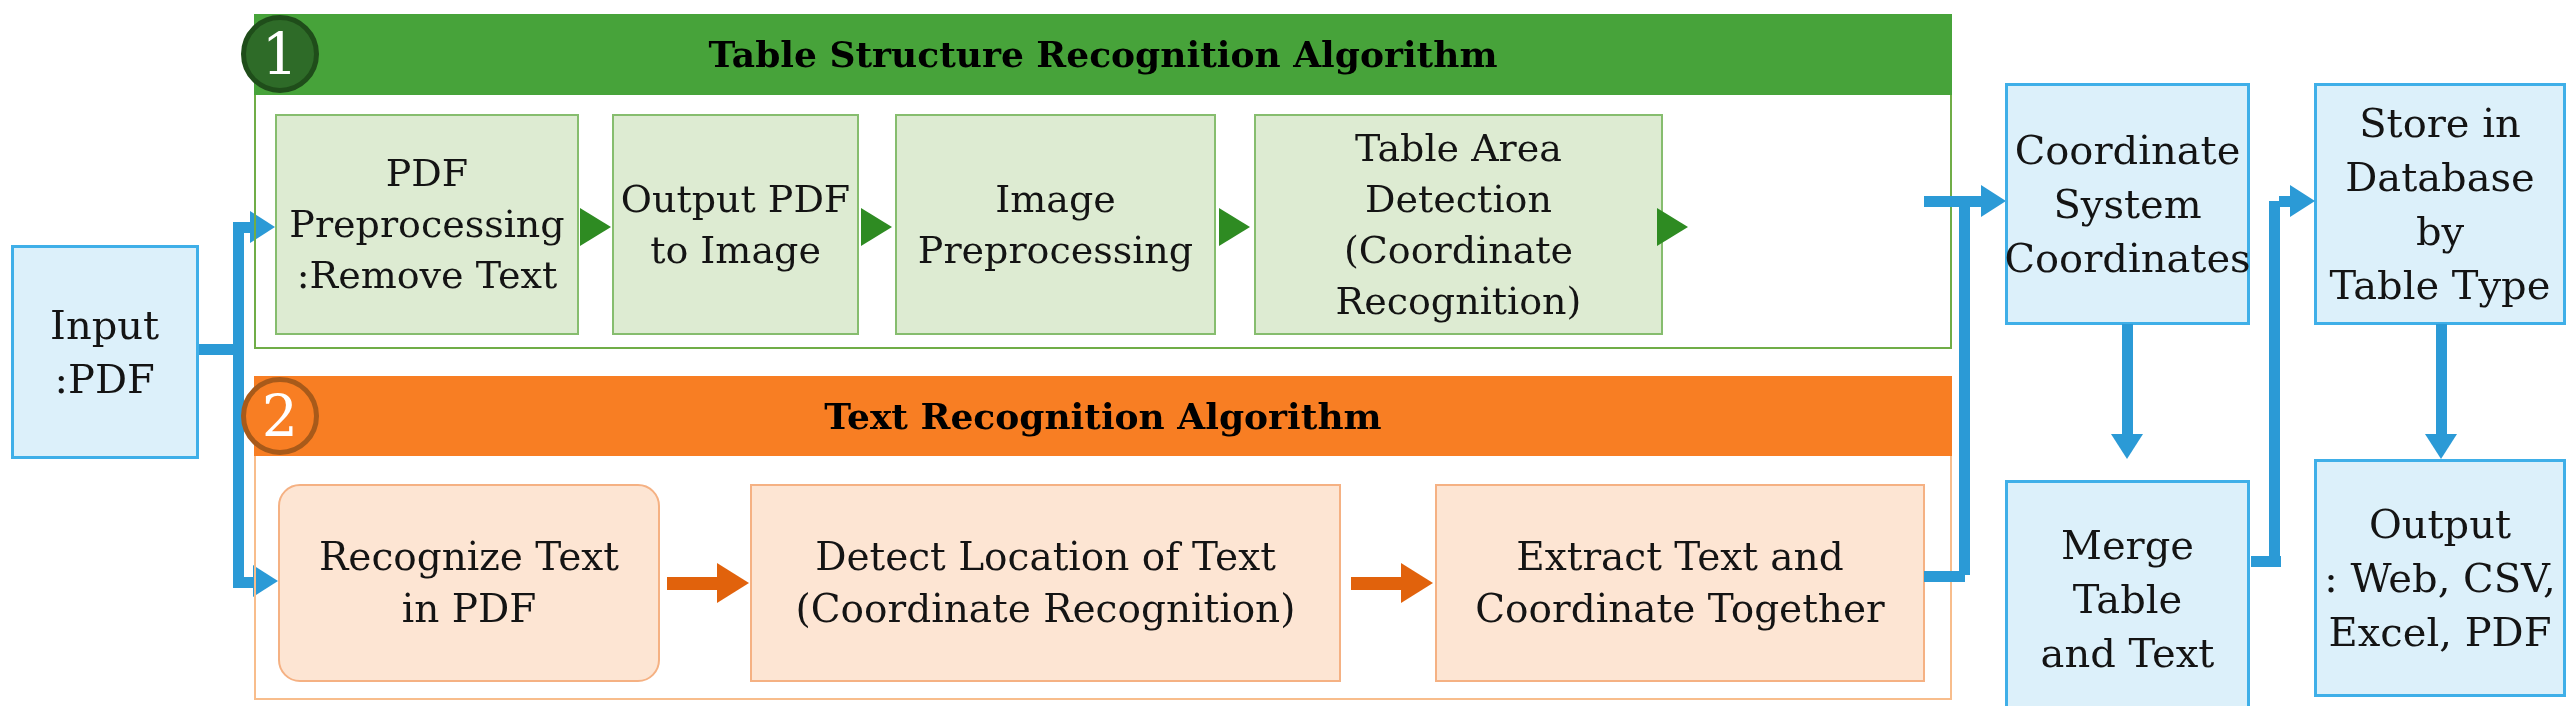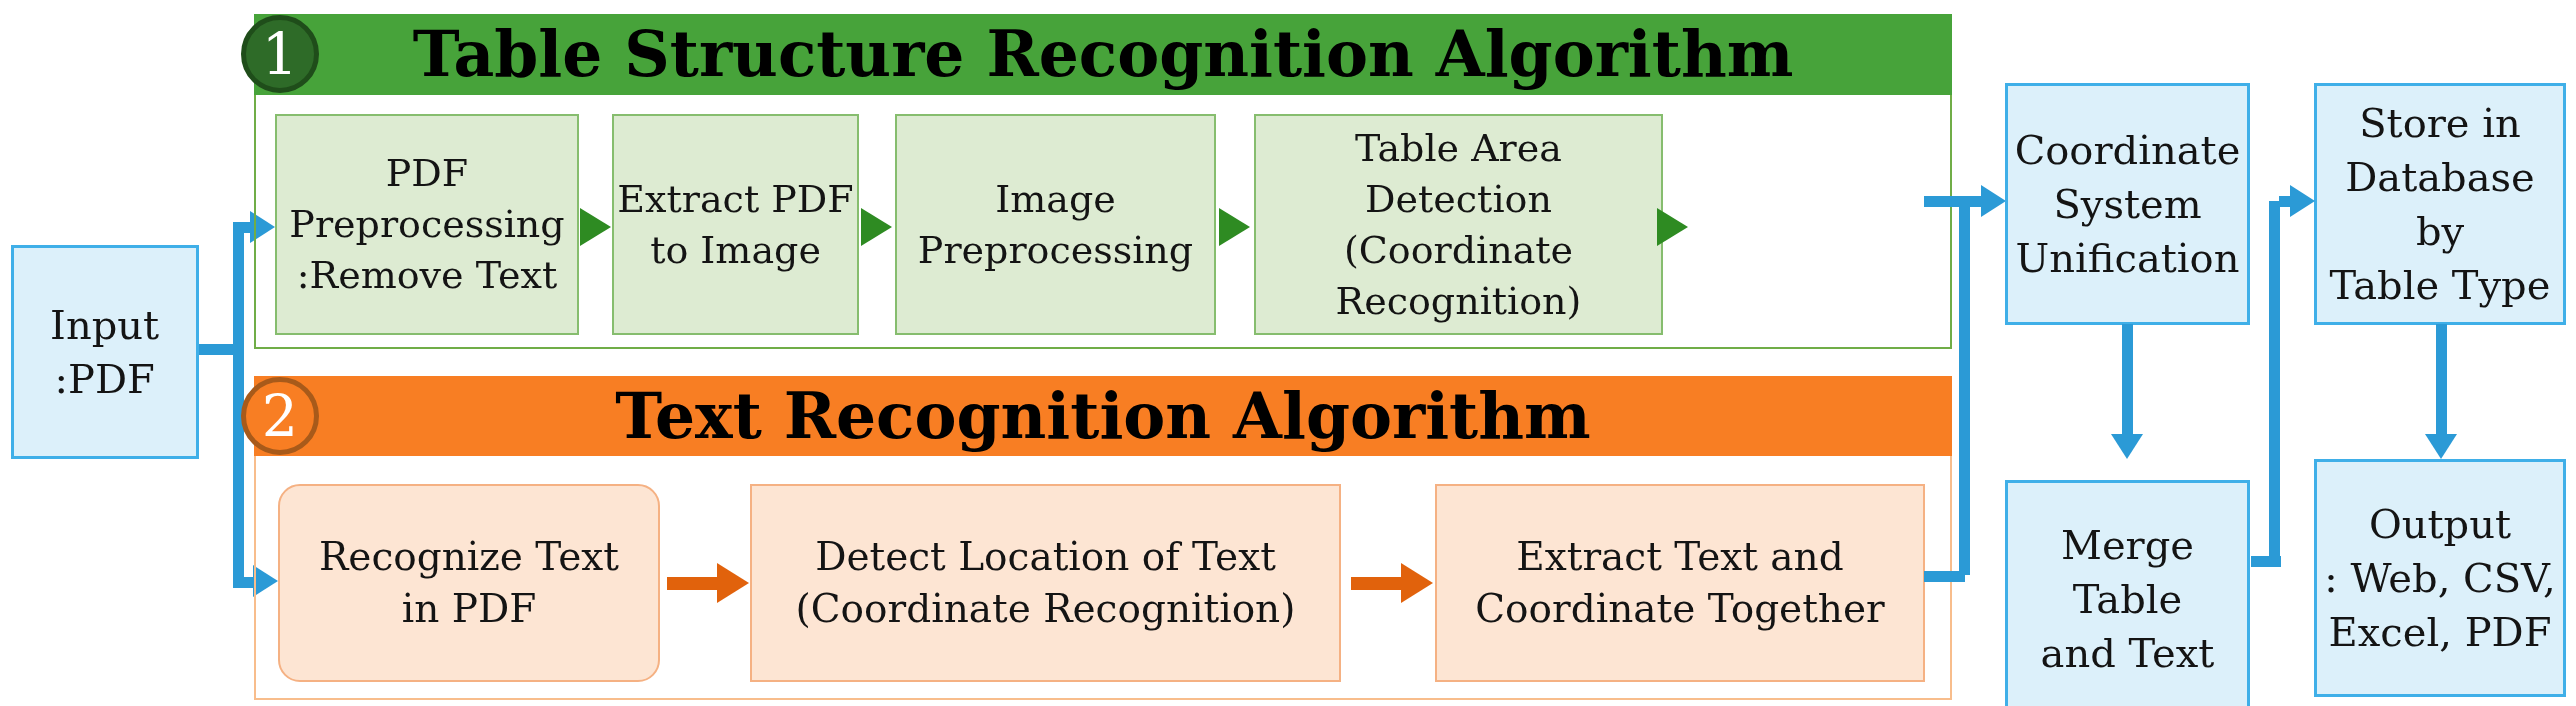--- a/index.html
+++ b/index.html
@@ -28,21 +28,21 @@
   }
   .box{position:absolute;box-sizing:border-box;display:flex;flex-direction:column;align-items:center;justify-content:center;text-align:center;}
   .box span{display:block;}
   .gbox{background:var(--green-box);border:2.4px solid var(--green-box-border);font-size:38px;line-height:51px;}
   .obox{background:var(--orange-box);border:2.4px solid var(--orange-box-border);font-size:39px;line-height:52px;}
   .bbox{background:var(--blue-fill);border:3.5px solid var(--blue-border);font-size:40px;line-height:54px;}
   .section{position:absolute;box-sizing:border-box;background:transparent;}
   .g-section{border:2.4px solid var(--green-section);}
   .o-section{border:2.4px solid var(--orange-section);}
   .hdr{position:absolute;box-sizing:border-box;display:flex;align-items:center;justify-content:center;
-       font-weight:bold;font-size:63px;color:#000;}
+       font-weight:bold;font-size:36px;color:#000;}
   .g-hdr{background:var(--green-bar);}
   .o-hdr{background:var(--orange-bar);text-align:right;}
   .badge{position:absolute;box-sizing:border-box;border-radius:50%;display:flex;align-items:center;justify-content:center;
          color:#ffffff;font-size:57px;width:78px;height:78px;}
   .badge1{background:var(--green-circle);border:5.9px solid var(--green-ring);}
   .badge2{background:var(--orange-bar);border:5.9px solid var(--orange-ring);}
   .line{position:absolute;background:var(--blue-line);}
   .oline{position:absolute;background:var(--orange-arrow);}
   .tri{position:absolute;width:0;height:0;}
   .tri-r-blue{border-top:16.5px solid transparent;border-bottom:16.5px solid transparent;border-left:25px solid var(--blue-line);}
@@ -76,21 +76,21 @@
   </div>
 
   <div class="box gbox" style="left:275px;top:114px;width:304px;height:221px;">
     <span>PDF</span>
     <span>Preprocessing</span>
     <span>:Remove Text</span>
   </div>
   <div class="tri tri-r-green" style="left:580px;top:208px;"></div>
 
   <div class="box gbox" style="left:612px;top:114px;width:247px;height:221px;">
-    <span>Extract PDF</span>
+    <span>Output PDF</span>
     <span>to Image</span>
   </div>
   <div class="tri tri-r-green" style="left:861px;top:208px;"></div>
 
   <div class="box gbox" style="left:895px;top:114px;width:321px;height:221px;">
     <span>Image</span>
     <span>Preprocessing</span>
   </div>
   <div class="tri tri-r-green" style="left:1219px;top:208px;"></div>
 
@@ -129,21 +129,21 @@
   </div>
 
   <div class="line" style="left:1924px;top:196px;width:58px;height:10.6px;"></div>
   <div class="tri tri-r-blue" style="left:1981px;top:185px;"></div>
   <div class="line" style="left:1959px;top:201px;width:10.6px;height:374px;"></div>
   <div class="line" style="left:1924px;top:571px;width:41px;height:10.6px;"></div>
 
   <div class="box bbox" style="left:2005px;top:83px;width:245px;height:242px;">
     <span>Coordinate</span>
     <span>System</span>
-    <span>Unification</span>
+    <span>Coordinates</span>
   </div>
 
   <div class="box bbox" style="left:2314px;top:83px;width:252px;height:242px;">
     <span>Store in</span>
     <span>Database by</span>
     <span>Table Type</span>
   </div>
 
   <div class="box bbox" style="left:2005px;top:480px;width:245px;height:238px;">
     <span>Merge</span>

